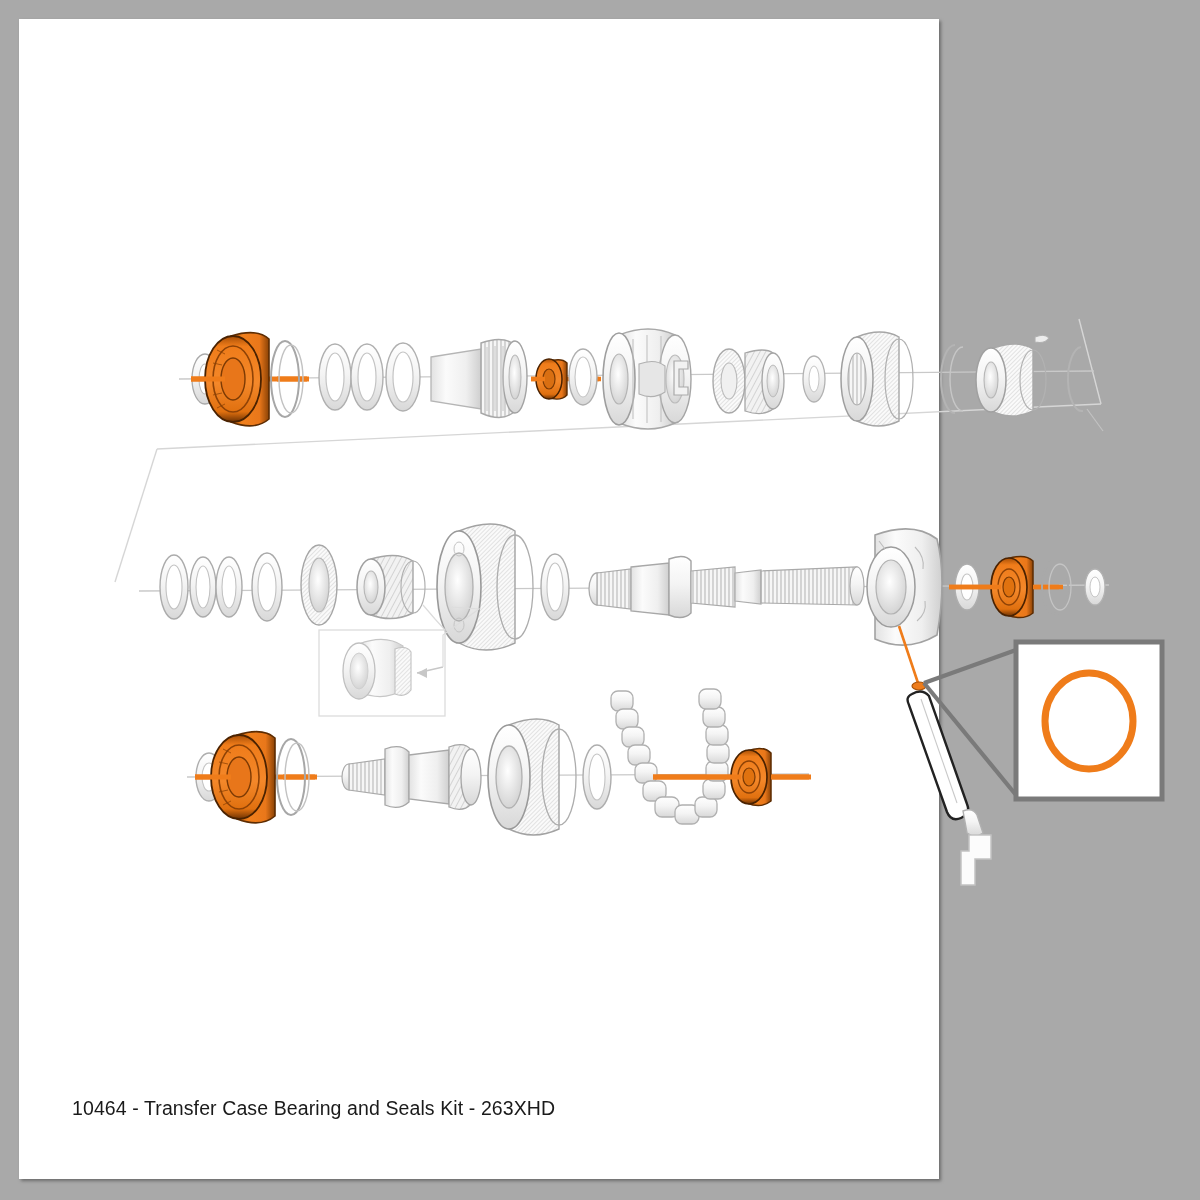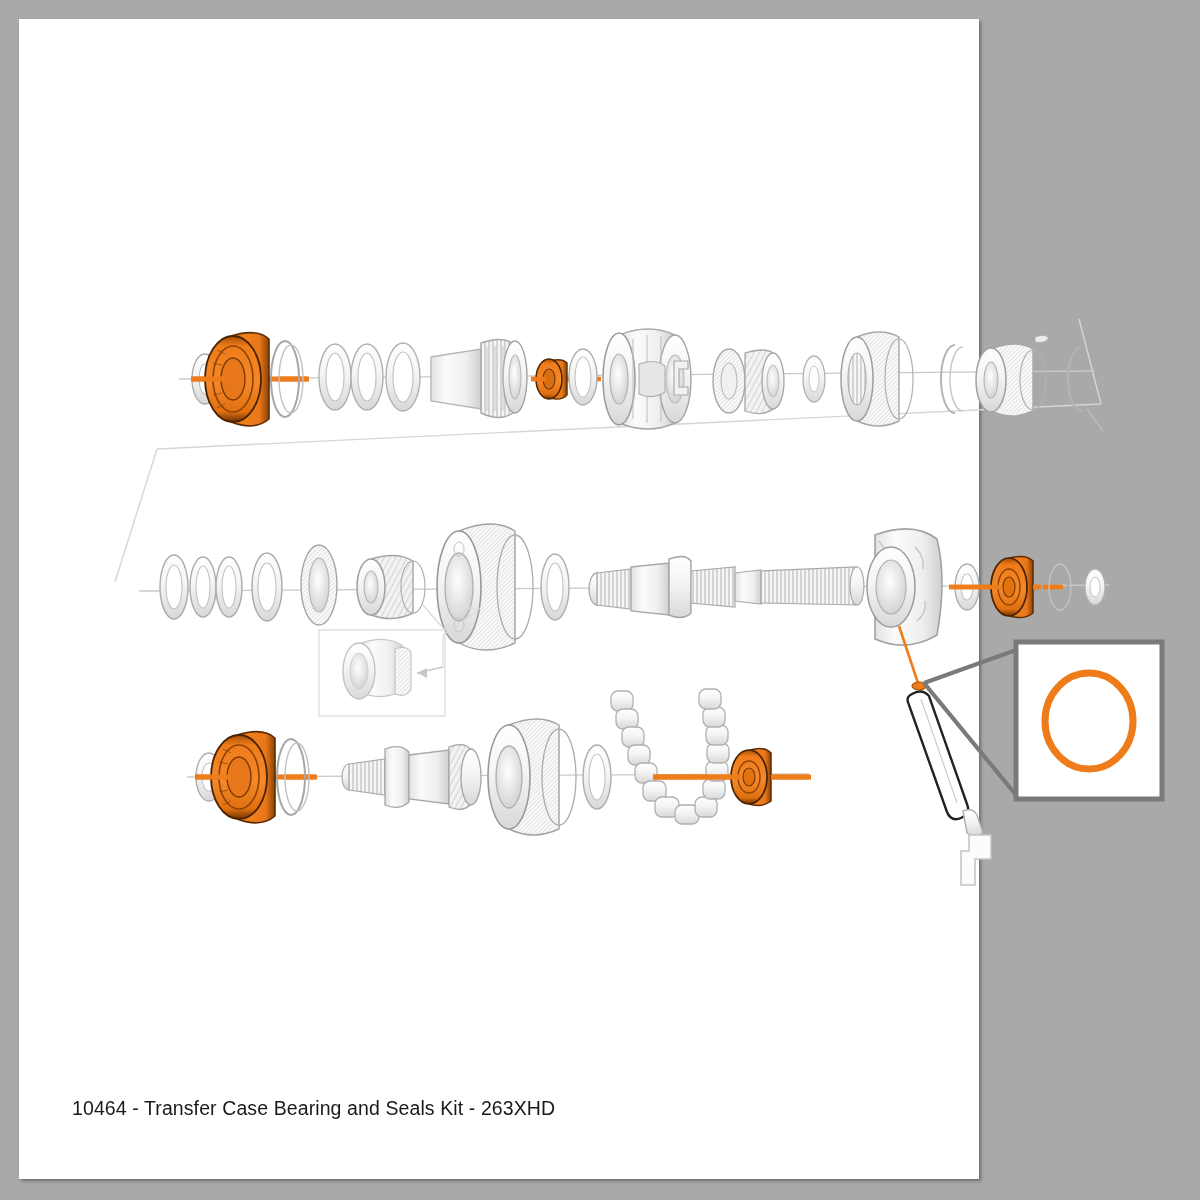--- a/index.html
+++ b/index.html
@@ -18,21 +18,20 @@
     background: #a9a9a9;
   }
   #card {
     position: absolute;
     left: 19px;
     top: 19px;
     width: 920px;
     height: 1160px;
     background: #ffffff;
     box-shadow: 2px 2px 3px rgba(60,60,60,0.55);
-    padding-left: 40px;
   }
   #diagram {
     position: absolute;
     left: 0;
     top: 0;
     width: 1160px;
     height: 1160px;
   }
   #caption {
     position: absolute;

